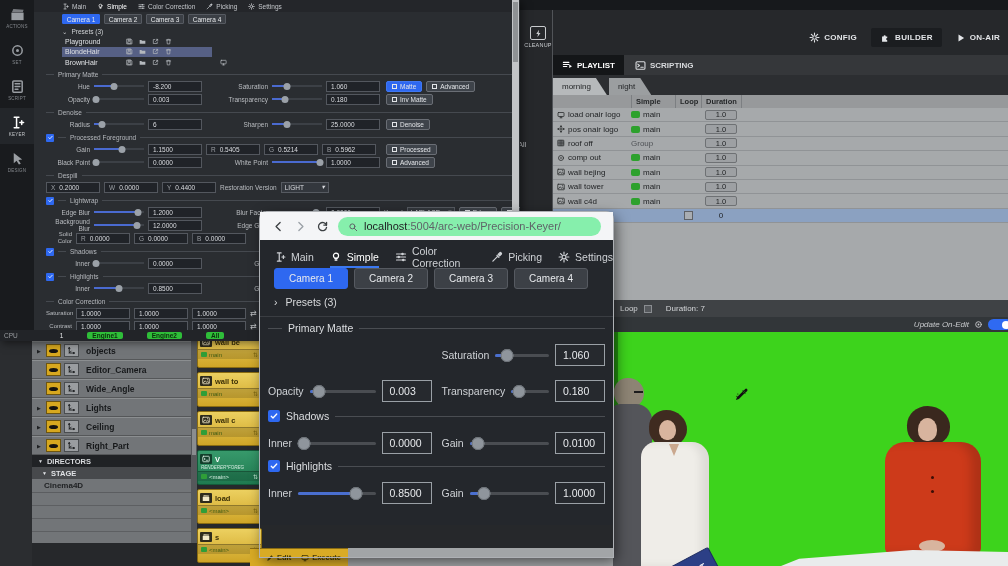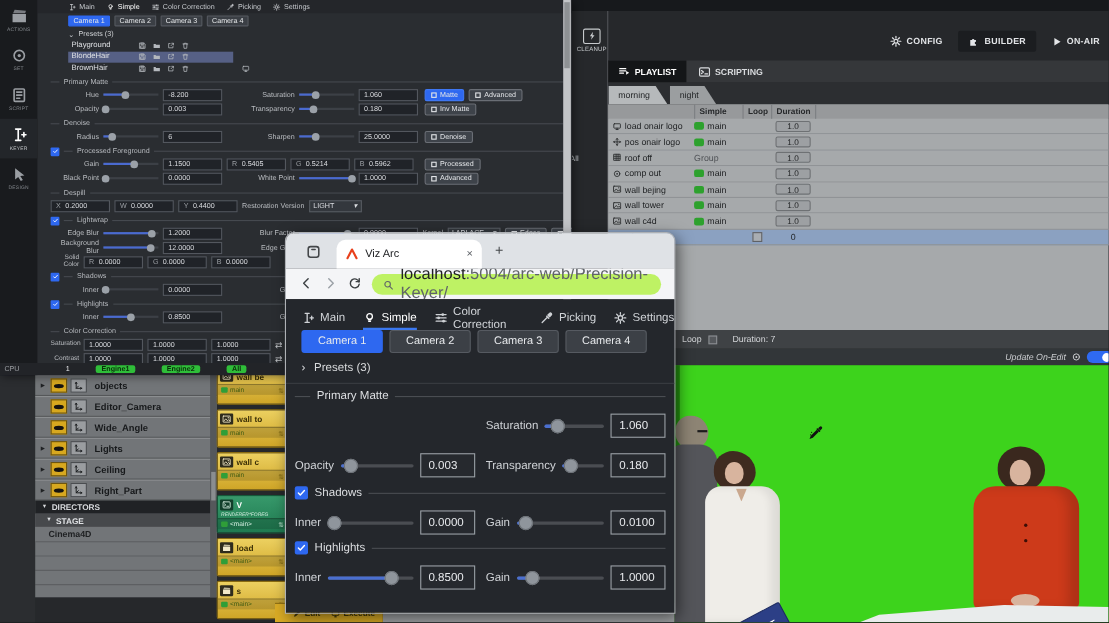--- a/index.html
+++ b/index.html
@@ -154,21 +154,21 @@
 #cleanup .lbl{font-size:5.5px;letter-spacing:.2px}
 
 
 #browser{left:260px;top:212px;width:353px;height:345px;z-index:5;border-radius:7px 7px 0 0;box-shadow:0 0 0 1px #aeb1b5,3px 4px 14px rgba(0,0,0,.55)}
 #btabstrip{height:32px;background:#dfe2e6;border-radius:7px 7px 0 0;position:relative}
 #btab{position:absolute;left:46px;top:6px;width:132px;height:26px;background:#fff;border-radius:8px 8px 0 0;display:flex;align-items:center;gap:6px;padding:0 8px;font-size:10px;color:#202124}
 #btab .x{margin-left:auto;color:#5f6368;font-size:10px}
 #newtab{position:absolute;left:190px;top:8px;font-size:13px;color:#44474a}
 #gridic{position:absolute;left:18px;top:8px;color:#44474a}
 #btoolbar{height:28px;background:#f4f5f7;display:flex;align-items:center;gap:9px;padding:0 12px}
-#burl{flex:1;height:19px;background:#bef264;border-radius:10px;display:flex;align-items:center;gap:6px;padding:0 10px;font-size:15px}
+#burl{flex:1;height:19px;background:#86efac;border-radius:10px;display:flex;align-items:center;gap:6px;padding:0 10px;font-size:11px}
 #burl .host{color:#202124}
 #burl .path{color:#5f6368}
 #bcontent{position:relative;height:285px;background:#24272c;color:#d6d8db}
 #bctabs{position:absolute;top:6px;left:14px;display:flex;gap:16px;font-size:10.5px;color:#cfd2d6;height:22px;align-items:center}
 .bctab{display:flex;gap:5px;align-items:center;height:100%}
 .bctab.on{color:#fff;box-shadow:inset 0 -2px 0 #3b78f0}
 #bcams{position:absolute;top:28px;left:14px;display:flex;gap:6px}
 .bcam{width:74px;height:21px;background:#3c4046;border:1px solid #565a61;border-radius:3px;color:#e8eaed;font-size:10px;display:flex;align-items:center;justify-content:center}
 .bcam.on{background:#2e68f0;border-color:#2e68f0}
 #bpresets{position:absolute;top:56px;left:14px;font-size:10.5px;color:#d8dadc;display:flex;gap:8px;align-items:center}
@@ -1046,34 +1046,20 @@
         <i></i>
       </div>
     <div id="kstatus">
       <span style="margin-left:4px">CPU</span>
       <span class="v">1</span>
       <span id="kbadges"><span class="badge">Engine1</span><span class="badge">Engine2</span><span class="badge">All</span></span>
     </div>
   </div>
 
   <div class="abs" id="browser">
-    <div id="btabstrip">
-      <span id="gridic" class="ici"><svg class="ic" width="14" height="14" viewBox="0 0 16 16" fill="none" stroke="currentColor" stroke-width="1.6" stroke-linecap="round" stroke-linejoin="round">
-            <rect x="2.5" y="2.5" width="11" height="11" rx="2.5"></rect>
-            <rect x="5.5" y="4.6" width="5" height="1.6" rx=".8" fill="currentColor" stroke="none"></rect>
-          </svg></span>
-      <div id="btab">
-        <span class="ici"><svg class="ic" width="12" height="12" viewBox="0 0 16 16" fill="none" stroke="currentColor" stroke-width="1.6" stroke-linecap="round" stroke-linejoin="round">
-              <path d="M2.5 13L8 2.5 13.5 13" stroke="#e8401c" stroke-width="2.6"></path>
-            </svg></span>
-        <span>Viz Arc</span>
-        <span class="x">×</span>
-      </div>
-      <span id="newtab">+</span>
-    </div>
     <div id="btoolbar">
       <span class="ici" style="color:#3c4043"><svg class="ic" width="13" height="13" viewBox="0 0 16 16" fill="none" stroke="currentColor" stroke-width="1.6" stroke-linecap="round" stroke-linejoin="round">
             <path d="M10 3L5 8l5 5"></path>
           </svg></span>
       <span class="ici" style="color:#9aa0a6"><svg class="ic" width="13" height="13" viewBox="0 0 16 16" fill="none" stroke="currentColor" stroke-width="1.6" stroke-linecap="round" stroke-linejoin="round">
             <path d="M6 3l5 5-5 5"></path>
           </svg></span>
       <span class="ici" style="color:#3c4043"><svg class="ic" width="13" height="13" viewBox="0 0 16 16" fill="none" stroke="currentColor" stroke-width="1.6" stroke-linecap="round" stroke-linejoin="round">
             <path d="M12.8 6.5A5 5 0 1 0 13 9"></path>
             <path d="M13 2.8v3.4H9.6"></path>

